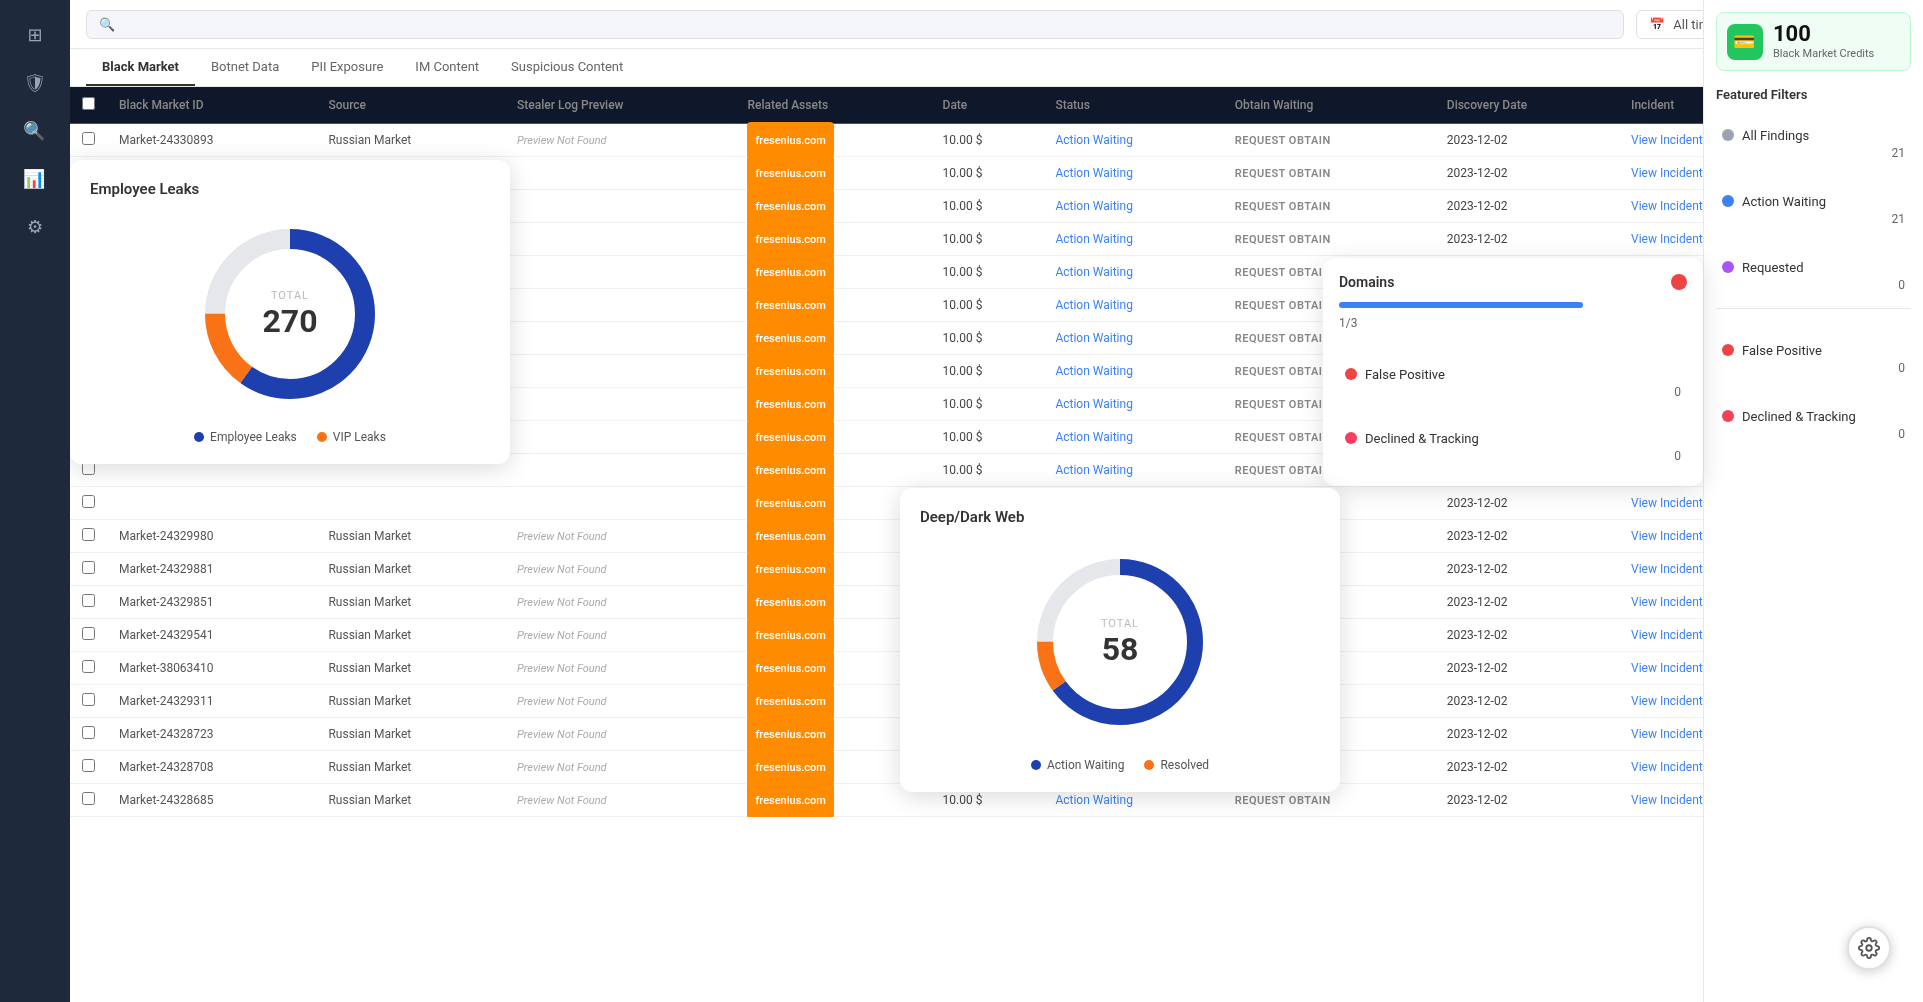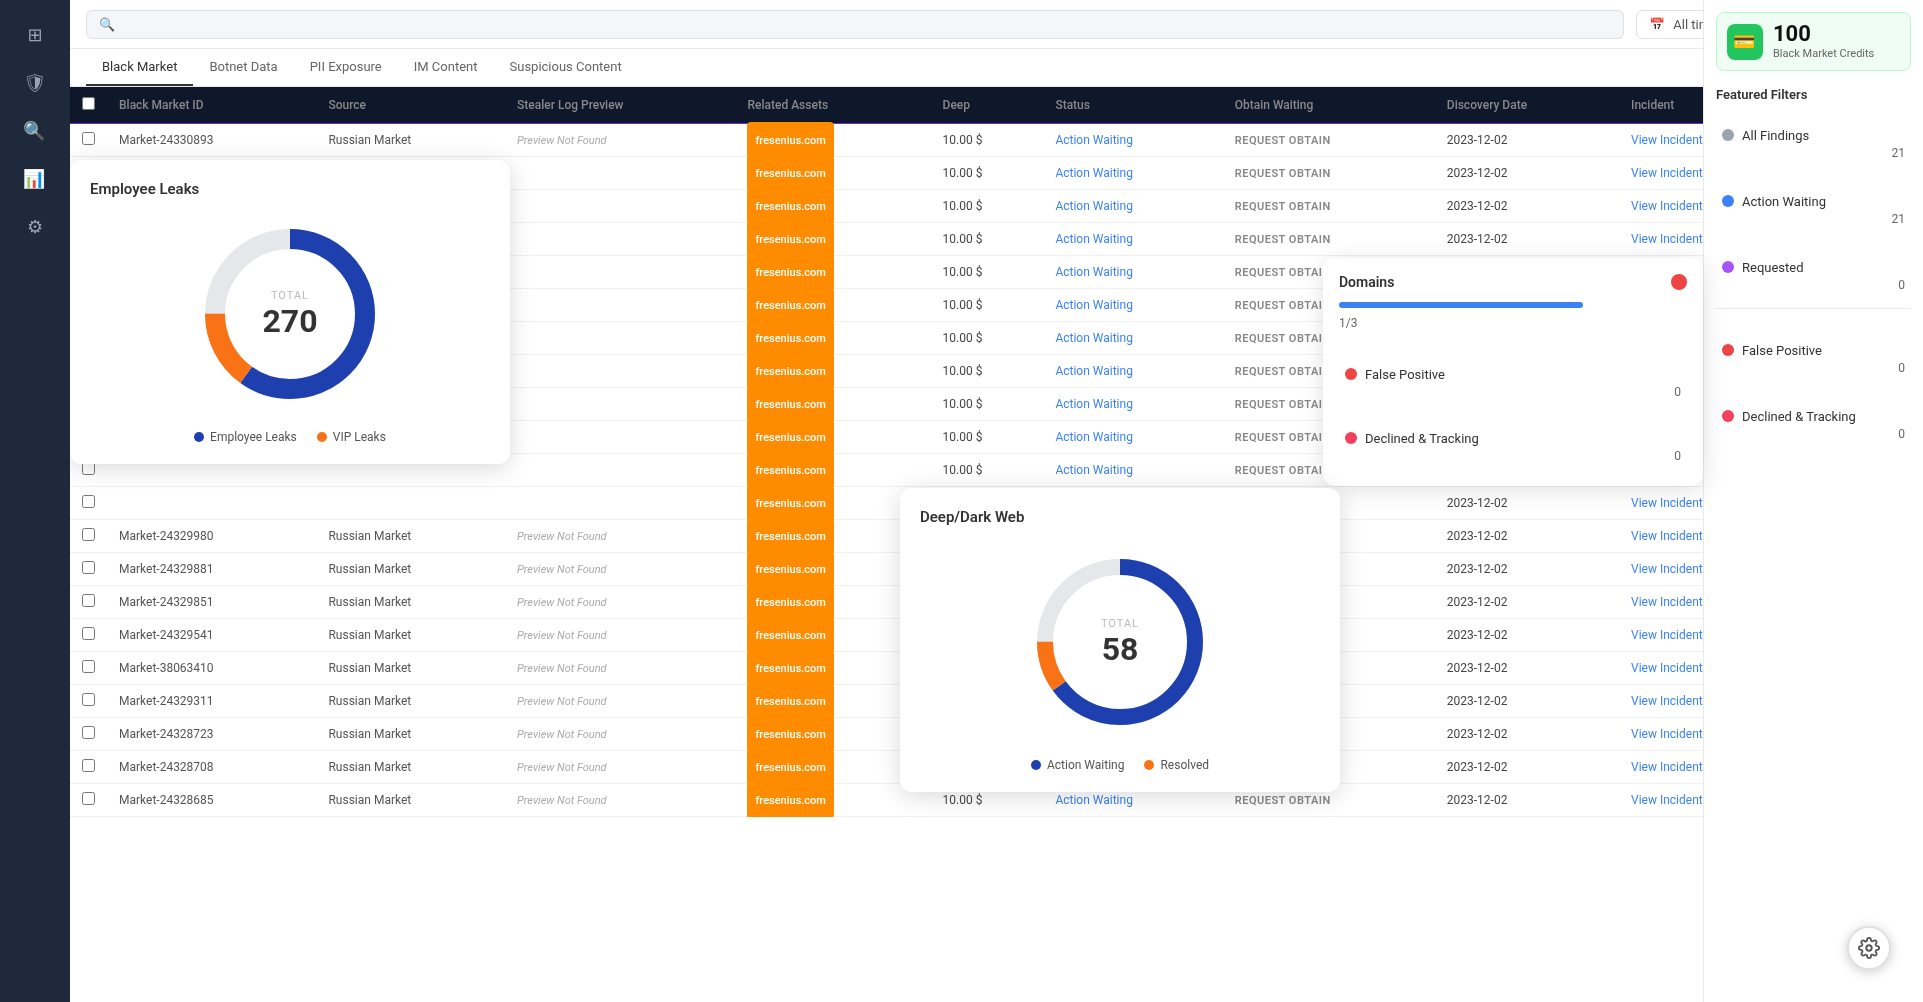--- a/index.html
+++ b/index.html
@@ -89,21 +89,21 @@
       padding: 10px 16px;
       cursor: pointer;
       font-size: 13px;
       color: #666;
       border-bottom: 2px solid transparent;
       white-space: nowrap;
     }
     .tab.active {
       color: #333;
       border-bottom: 2px solid #333;
-      font-weight: 400;
+      font-weight: 700;
     }
 
     
     .table-container {
       overflow-x: auto;
       background: #fff;
     }
     table {
       width: 100%;
       border-collapse: collapse;
@@ -440,21 +440,21 @@
 
   <div class="table-container">
     <table>
       <thead>
         <tr>
           <th class="checkbox-cell"><input type="checkbox" class="checkbox" style=""></th>
           <th>Black Market ID</th>
           <th>Source</th>
           <th>Stealer Log Preview</th>
           <th>Related Assets</th>
-          <th>Deep</th>
+          <th>Date</th>
           <th>Status</th>
           <th>Obtain Waiting</th>
           <th>Discovery Date</th>
           <th>Incident</th>
           <th>Actions</th>
         </tr>
       </thead>
       <tbody id="table-body">
       <tr>
       <td class="checkbox-cell"><input type="checkbox" class="checkbox" style=""></td>

